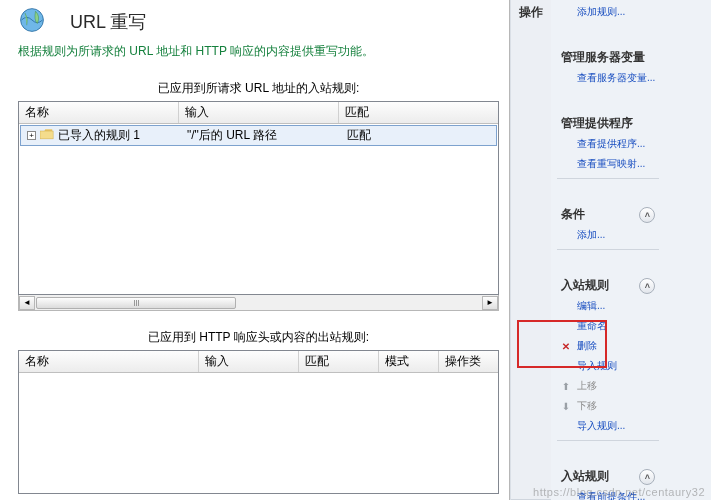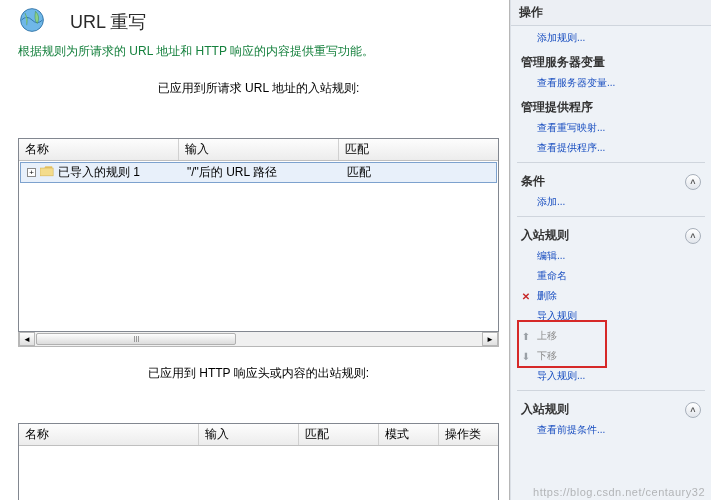--- a/index.html
+++ b/index.html
@@ -41,21 +41,20 @@
     margin-bottom: 16px;
   }
   .section-label {
     font-size: 12px;
     margin: 4px 0 4px 0;
     text-align: center;
   }
   .grid {
     border: 1px solid #828790;
     background: #fff;
-    margin-top: 37px;
   }
   .grid-head {
     display: flex;
     background: linear-gradient(#fdfdfd,#ececec);
     border-bottom: 1px solid #bfbfbf;
     font-size: 12px;
   }
   .grid-head > div {
     padding: 2px 6px;
     border-right: 1px solid #d0d0d0;
@@ -134,21 +133,20 @@
   .outbound .col-mode { width: 60px; }
   .outbound .col-op { flex:1; border-right:none; }
   .outbound .grid-body { height: 120px; }
 
   
   .side {
     flex: 1;
     background: #eef2f7;
     border-left: 1px solid #dadfe6;
     display: flex;
-    flex-direction: column;
     overflow-y: hidden;
   }
   .side-head {
     background: #eceff4;
     border-bottom: 1px solid #cfd5dd;
     padding: 4px 8px;
     font-size: 12px;
     font-weight: bold;
     color: #333;
   }
@@ -156,20 +154,21 @@
     padding: 2px 0 6px 0;
   }
   .group-title {
     font-size: 12px;
     font-weight: bold;
     color: #333;
     padding: 6px 10px 2px 10px;
     display: flex;
     justify-content: space-between;
     align-items: center;
+    margin-top: 21px;
   }
   .collapse-btn {
     width: 16px; height: 16px;
     border: 1px solid #a8b0bb;
     border-radius: 50%;
     background: linear-gradient(#fff,#e2e6ec);
     display:flex;align-items:center;justify-content:center;
     font-size: 9px;
     color:#555;
   }
@@ -286,24 +285,24 @@
         <span>管理服务器变量</span>
       </div>
     <a class="action-link">
         <span>查看服务器变量...</span>
       </a>
 
     <div class="group-title">
         <span>管理提供程序</span>
       </div>
     <a class="action-link">
+        <span>查看提供程序...</span>
+      </a>
+    <a class="action-link">
         <span>查看重写映射...</span>
-      </a>
-    <a class="action-link">
-        <span>查看提供程序...</span>
       </a>
 
     <div class="sep"></div>
     <div class="group-title">
       <span>条件</span>
       <span class="collapse-btn">˄</span>
     </div>
     <a class="action-link">
         <span>添加...</span>
       </a>

